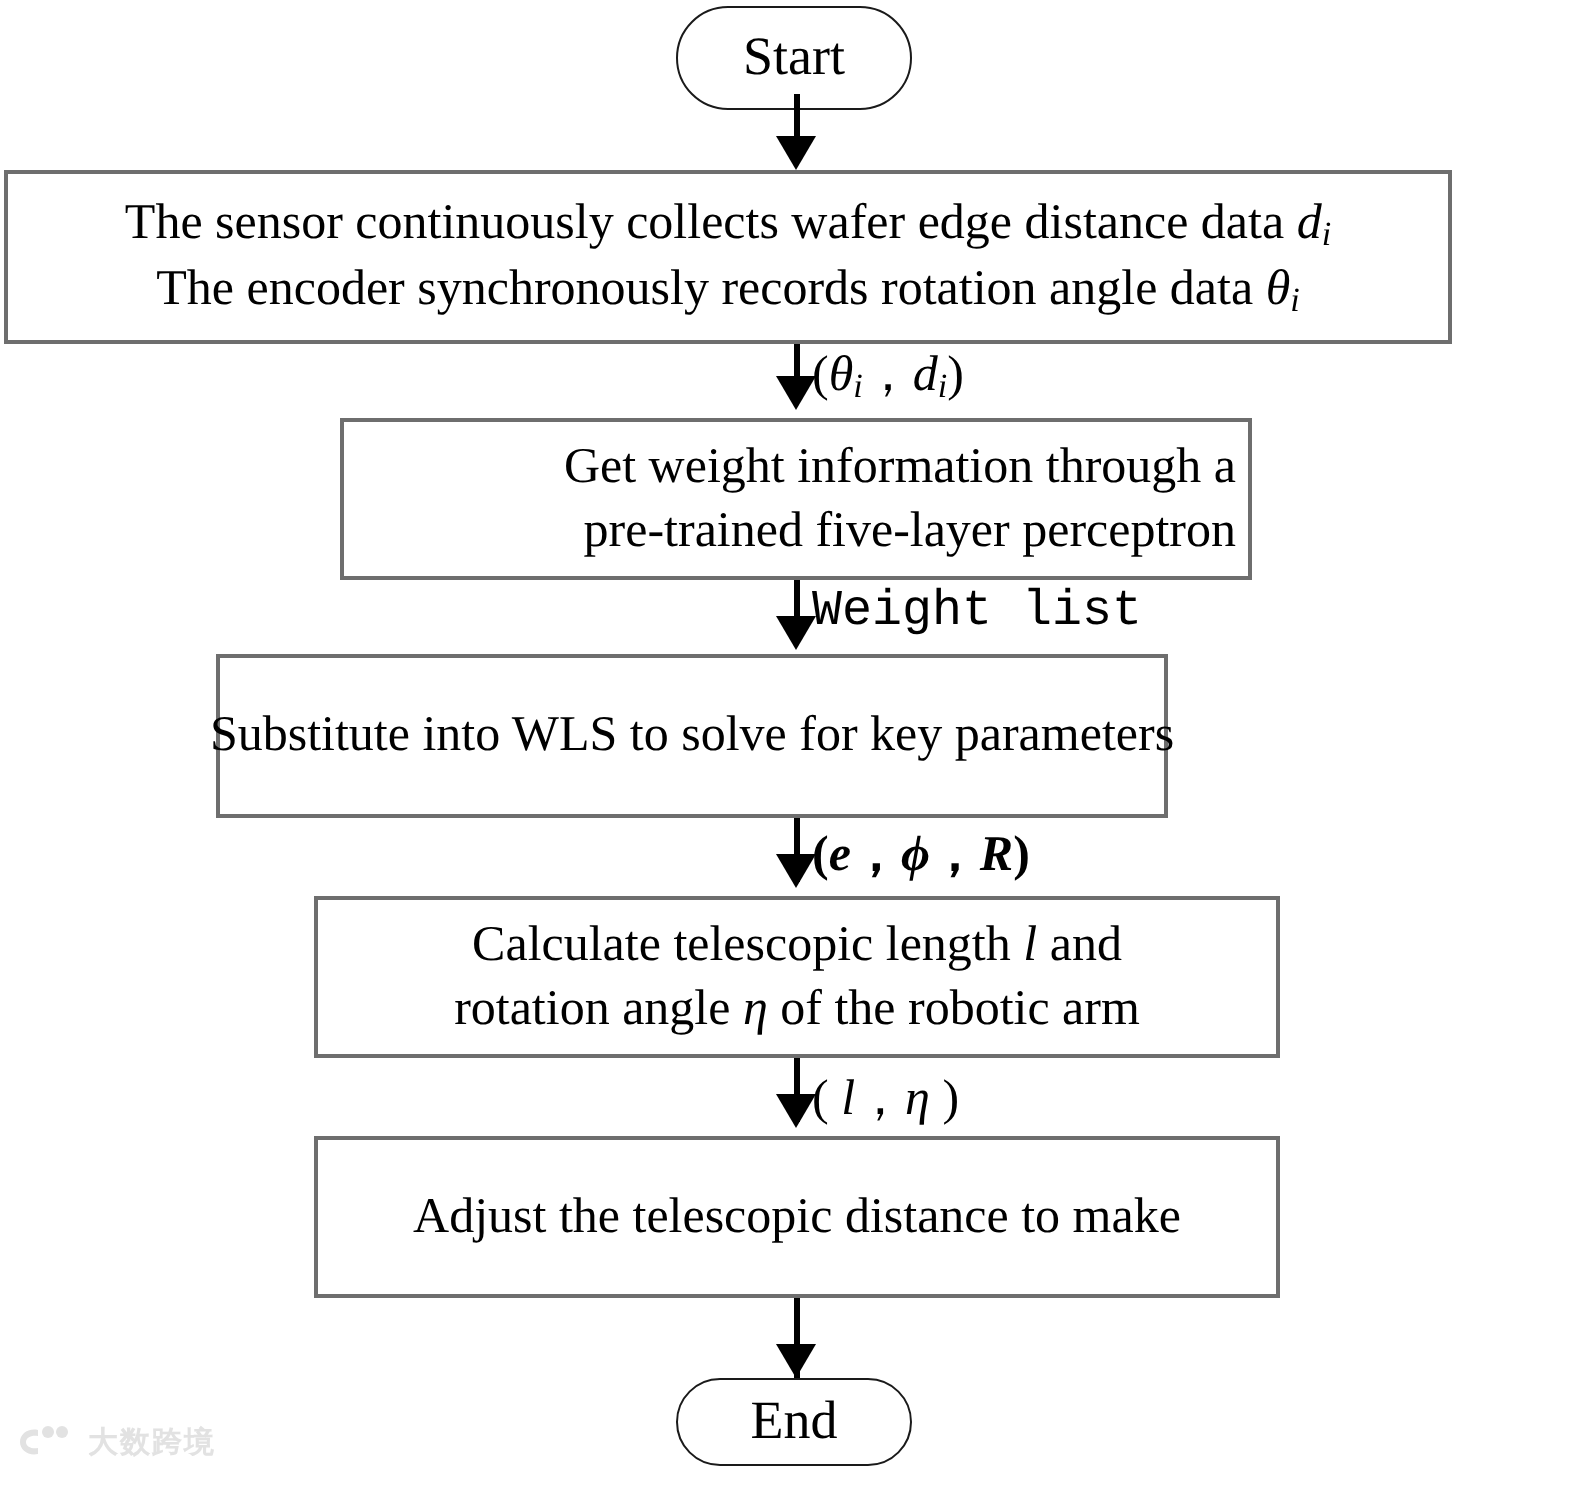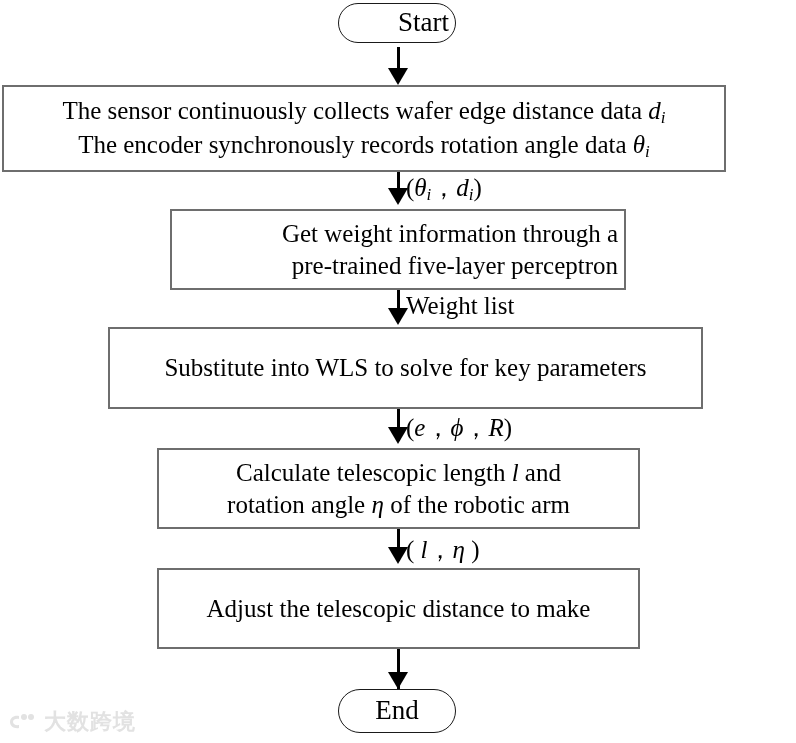--- a/index.html
+++ b/index.html
@@ -90,33 +90,33 @@
     align-items: center;
     gap: 6px;
     opacity: 1;
     user-select: none;
   }
   #watermark .wm-mark {
     display: block;
   }
   #watermark .wm-text {
     font-family: "DejaVu Sans", sans-serif;
-    font-size: 22px;
+    font-size: 15px;
     font-weight: 700;
     color: #e2e2e2;
     letter-spacing: 1px;
     line-height: 1;
   }
 </style>
 </head>
 <body>
 
 <div id="canvas">
 
-  <div class="node terminator" style="left:338px; top:3px; width:118px; height:40px;justify-content:flex-end;">
+  <div class="node terminator" style="left:338px; top:3px; width:118px; height:52px;">
     <span class="txt">Start</span>
   </div>
 
   <div class="conn" style="left:397px; top:47px; height:30px;"></div>
   <div class="arrowhead" style="left:388px; top:68px;"></div>
 
   <div class="node process" style="left:2px; top:85px; width:724px; height:87px; flex-direction:column;">
     <span class="txt"><span>The sensor continuously collects wafer edge distance data </span><span class="mi">d</span><span class="sub">i</span></span>
     <span class="txt"><span>The encoder synchronously records rotation angle data </span><span class="mi">θ</span><span class="sub">i</span></span>
   </div>
@@ -125,29 +125,29 @@
   <div class="arrowhead" style="left:388px; top:188px;"></div>
   <div class="edge-label" style="left:406px; top:175px;"><span>(</span><span class="mi">θ</span><span class="sub">i</span><span>，</span><span class="mi">d</span><span class="sub">i</span><span>)</span></div>
 
   <div class="node process" style="left:170px; top:209px; width:456px; height:81px; flex-direction:column;align-items:flex-end;">
     <span class="txt">Get weight information through a</span>
     <span class="txt">pre-trained five-layer perceptron</span>
   </div>
 
   <div class="conn" style="left:397px; top:290px; height:30px;"></div>
   <div class="arrowhead" style="left:388px; top:308px;"></div>
-  <div class="edge-label" style="left:406px; top:293px;">Weight list</div>
+  <div class="edge-label" style="left:406px; top:293px;font-family:Liberation Mono, monospace;">Weight list</div>
 
-  <div class="node process" style="left:108px; top:327px; width:595px; height:82px;">
+  <div class="node process" style="left:108px; top:327px; width:476px; height:82px;">
     <span class="txt">Substitute into WLS to solve for key parameters</span>
   </div>
 
   <div class="conn" style="left:397px; top:409px; height:32px;"></div>
   <div class="arrowhead" style="left:388px; top:427px;"></div>
-  <div class="edge-label" style="left:406px; top:415px;"><span>(</span><span class="mi">e</span><span>，</span><span class="mi">ϕ</span><span>，</span><span class="mi">R</span><span>)</span></div>
+  <div class="edge-label" style="left:406px; top:415px;font-weight:bold;"><span>(</span><span class="mi">e</span><span>，</span><span class="mi">ϕ</span><span>，</span><span class="mi">R</span><span>)</span></div>
 
   <div class="node process" style="left:157px; top:448px; width:483px; height:81px; flex-direction:column;">
     <span class="txt"><span>Calculate telescopic length </span><span class="mi">l</span><span> and</span></span>
     <span class="txt"><span>rotation angle </span><span class="mi">η</span><span> of the robotic arm</span></span>
   </div>
 
   <div class="conn" style="left:397px; top:529px; height:32px;"></div>
   <div class="arrowhead" style="left:388px; top:547px;"></div>
   <div class="edge-label" style="left:406px; top:537px;"><span>( </span><span class="mi">l</span><span>，</span><span class="mi">η</span><span> )</span></div>
 

